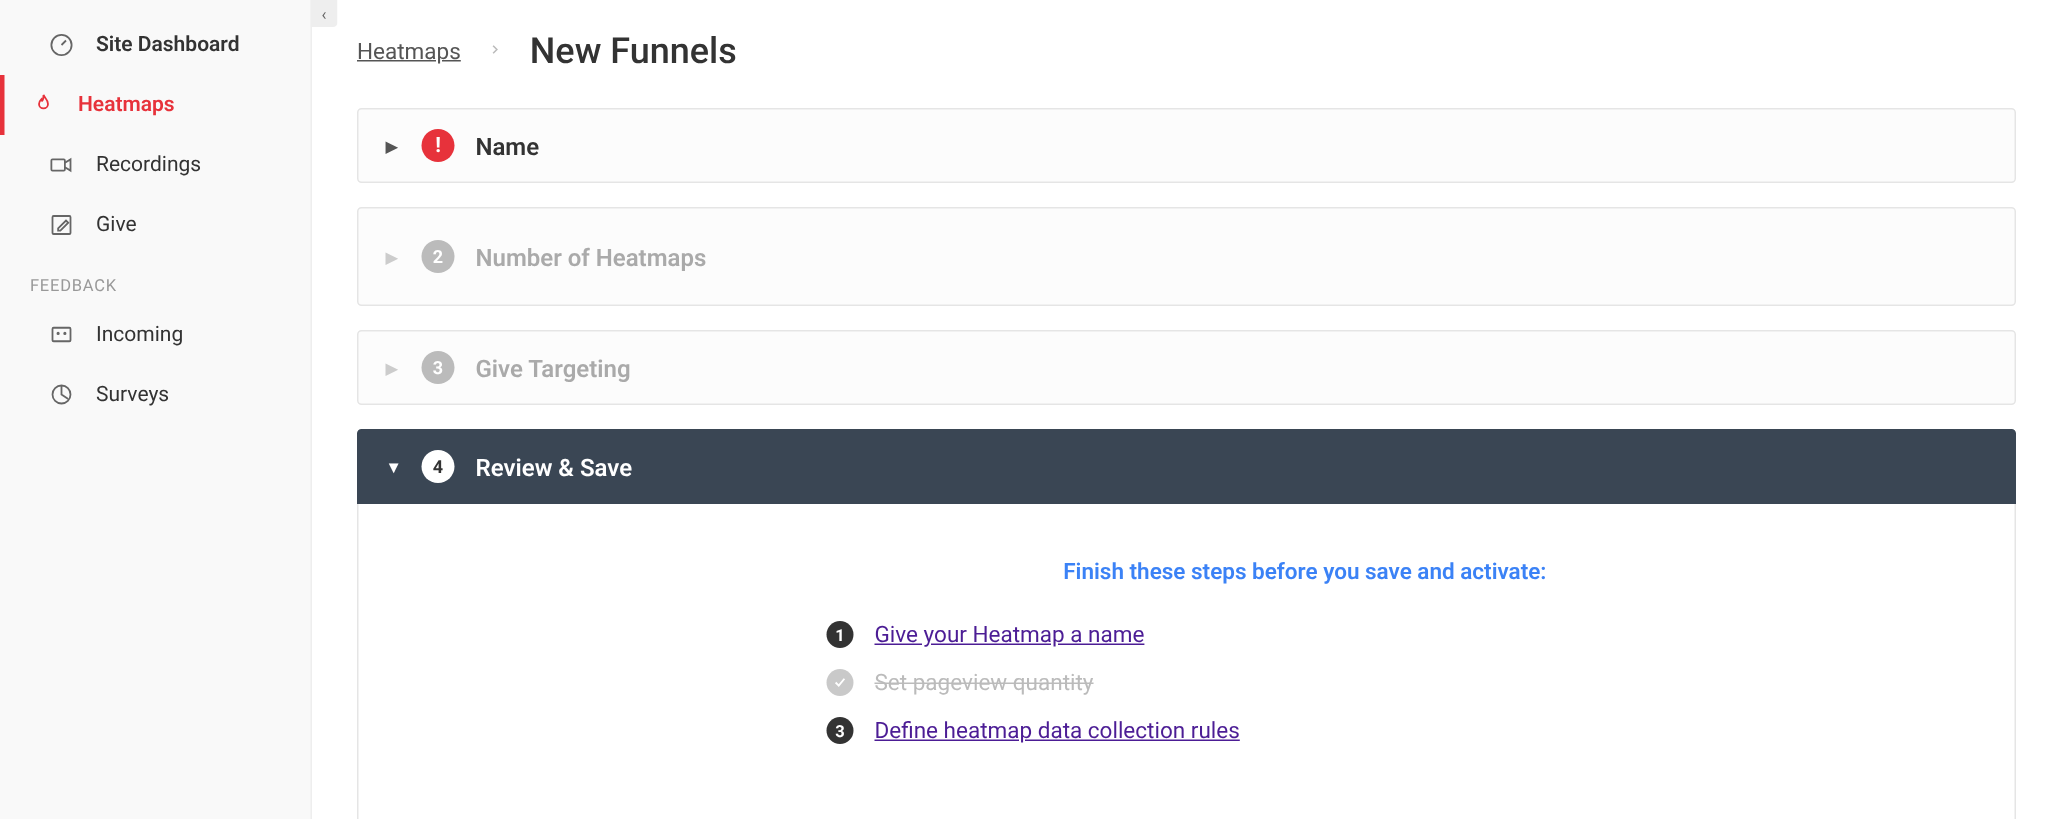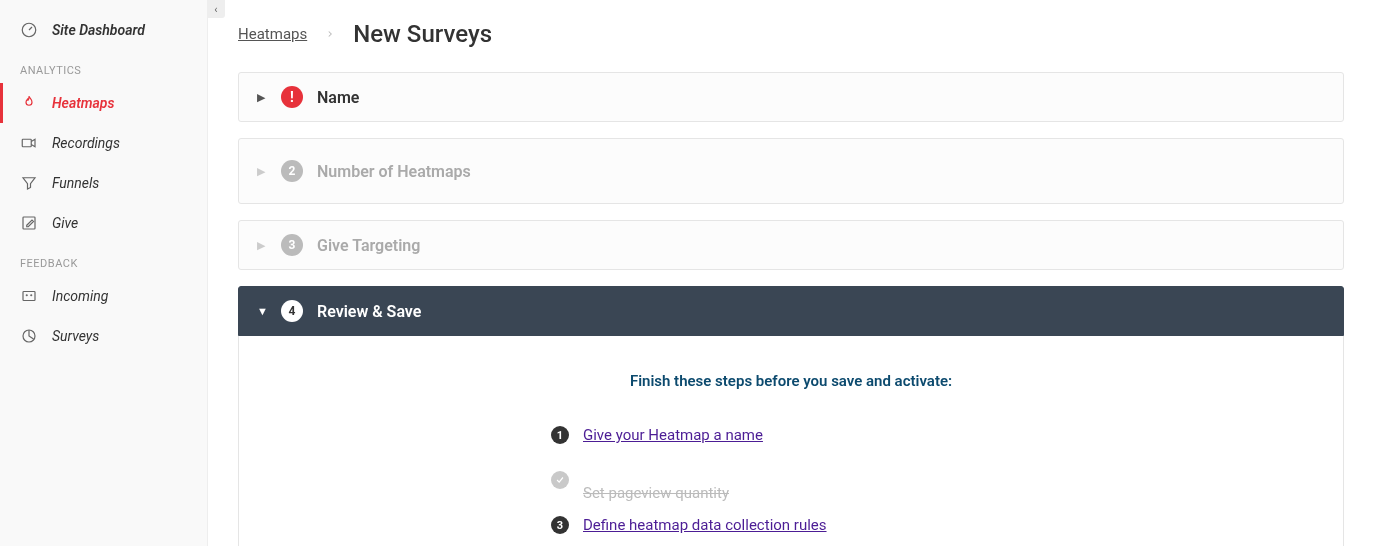--- a/index.html
+++ b/index.html
@@ -34,26 +34,25 @@
     align-items: center;
     justify-content: center;
     font-size: 11px;
     color: #666;
     cursor: pointer;
   }
   .side-item {
     display: flex;
     align-items: center;
     height: 40px;
-    padding: 0 14px 0 20px;
+    padding: 0 14px 0 32px;
     cursor: pointer;
     color: #333;
     font-size: 14px;
     gap: 14px;
-    font-style: italic;
   }
   .side-item.dashboard { font-weight: 600; }
   .side-item.active {
     color: #e7323b;
     border-left: 3px solid #e7323b;
     padding-left: 17px;
     font-weight: 600;
   }
   .side-item .icon { width: 18px; height: 18px; display:flex; align-items:center; justify-content:center; }
   .side-item .icon svg { width: 18px; height: 18px; }
@@ -137,34 +136,34 @@
   .step-body {
     background: #fff;
     border: 1px solid #e5e5e5;
     border-top: none;
     border-radius: 0 0 3px 3px;
     padding: 36px 24px 60px 24px;
   }
   .finish-title {
     font-size: 15px;
     font-weight: 600;
-    color: #0c4a6e;
-    margin-bottom: 36px;
-    text-align: center;
+    color: #3b82f6;
+    margin-bottom: 24px;
+    text-align: right;
   }
   .checklist { list-style: none; display: flex; flex-direction: column; gap: 14px; }
   .checklist li { display: flex; align-items: center; gap: 14px; }
   .check-badge {
     width: 18px; height: 18px; border-radius: 50%;
     background: #333; color: #fff; font-size: 11px; font-weight:700;
     display:flex; align-items:center; justify-content:center;
   }
   .check-badge.done { background: #c9c9c9; }
   .checklist li a { color: #4c1d95; text-decoration: underline; font-size: 15px; cursor:pointer; }
-  .checklist li.done a { color: #bbb; text-decoration: line-through; cursor: default; margin-top: 26px; }
+  .checklist li.done a { color: #bbb; text-decoration: line-through; cursor: default; }
   .finish-wrap { width: 480px; margin: 0 auto; }
 </style>
 </head>
 <body>
 
 <div class="app">
 
   <nav class="sidebar">
     <div class="collapse-tab">
       <span>‹</span>
@@ -173,49 +172,40 @@
     <div class="side-item dashboard">
       <span class="icon">
         <svg viewBox="0 0 24 24" fill="none" stroke="#666" stroke-width="1.6">
             <circle cx="12" cy="12" r="9"></circle>
             <path d="M12 12l4-4"></path>
           </svg>
       </span>
       <span>Site Dashboard</span>
     </div>
 
-    <div class="side-section-label">ANALYTICS</div>
 
     <div class="side-item active">
       <span class="icon">
         <svg viewBox="0 0 24 24" fill="none" stroke="#e7323b" stroke-width="1.6">
             <path d="M12 3c1 3 4 4 4 8a4 4 0 11-8 0c0-2 1-3 2-4 0 2 2 2 2-4z"></path>
           </svg>
       </span>
       <span>Heatmaps</span>
     </div>
 
     <div class="side-item">
       <span class="icon">
         <svg viewBox="0 0 24 24" fill="none" stroke="#666" stroke-width="1.6">
             <rect x="3" y="7" width="12" height="10" rx="1"></rect>
             <path d="M15 10l5-3v10l-5-3"></path>
           </svg>
       </span>
       <span>Recordings</span>
     </div>
 
-    <div class="side-item">
-      <span class="icon">
-        <svg viewBox="0 0 24 24" fill="none" stroke="#666" stroke-width="1.6">
-            <path d="M4 5h16l-6 8v5l-4 2v-7L4 5z"></path>
-          </svg>
-      </span>
-      <span>Funnels</span>
-    </div>
 
     <div class="side-item">
       <span class="icon">
         <svg viewBox="0 0 24 24" fill="none" stroke="#666" stroke-width="1.6">
             <rect x="4" y="4" width="16" height="16" rx="1"></rect>
             <path d="M9 15l7-7 2 2-7 7H9v-2z"></path>
           </svg>
       </span>
       <span>Give</span>
     </div>
@@ -246,21 +236,21 @@
   </nav>
 
   <main class="main">
     <div class="breadcrumb">
       <a>Heatmaps</a>
       <span class="sep">
         <svg width="10" height="10" viewBox="0 0 24 24" fill="none" stroke="#bbb" stroke-width="2.5">
             <path d="M9 6l6 6-6 6"></path>
           </svg>
       </span>
-      <span class="current">New Surveys</span>
+      <span class="current">New Funnels</span>
     </div>
 
     <div class="steps">
 
       <div class="step">
         <div class="step-header">
           <span class="arrow">▶</span>
           <span class="step-badge alert">!</span>
           <span class="step-title">Name</span>
         </div>

